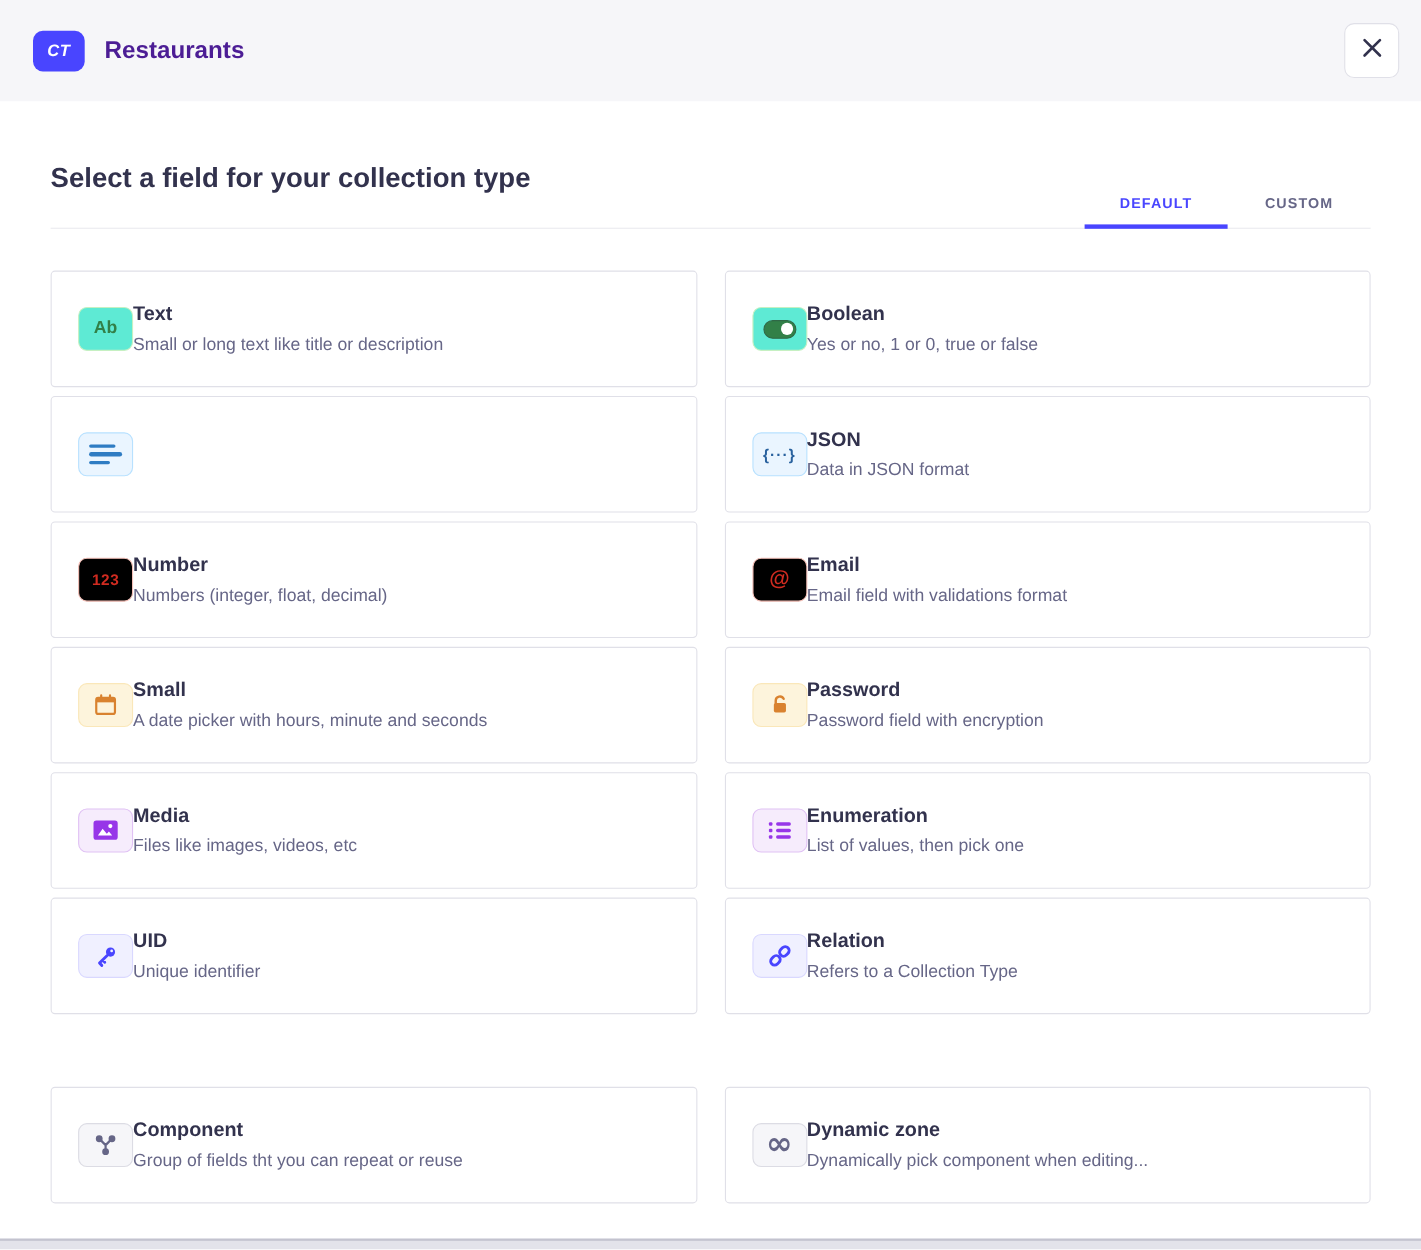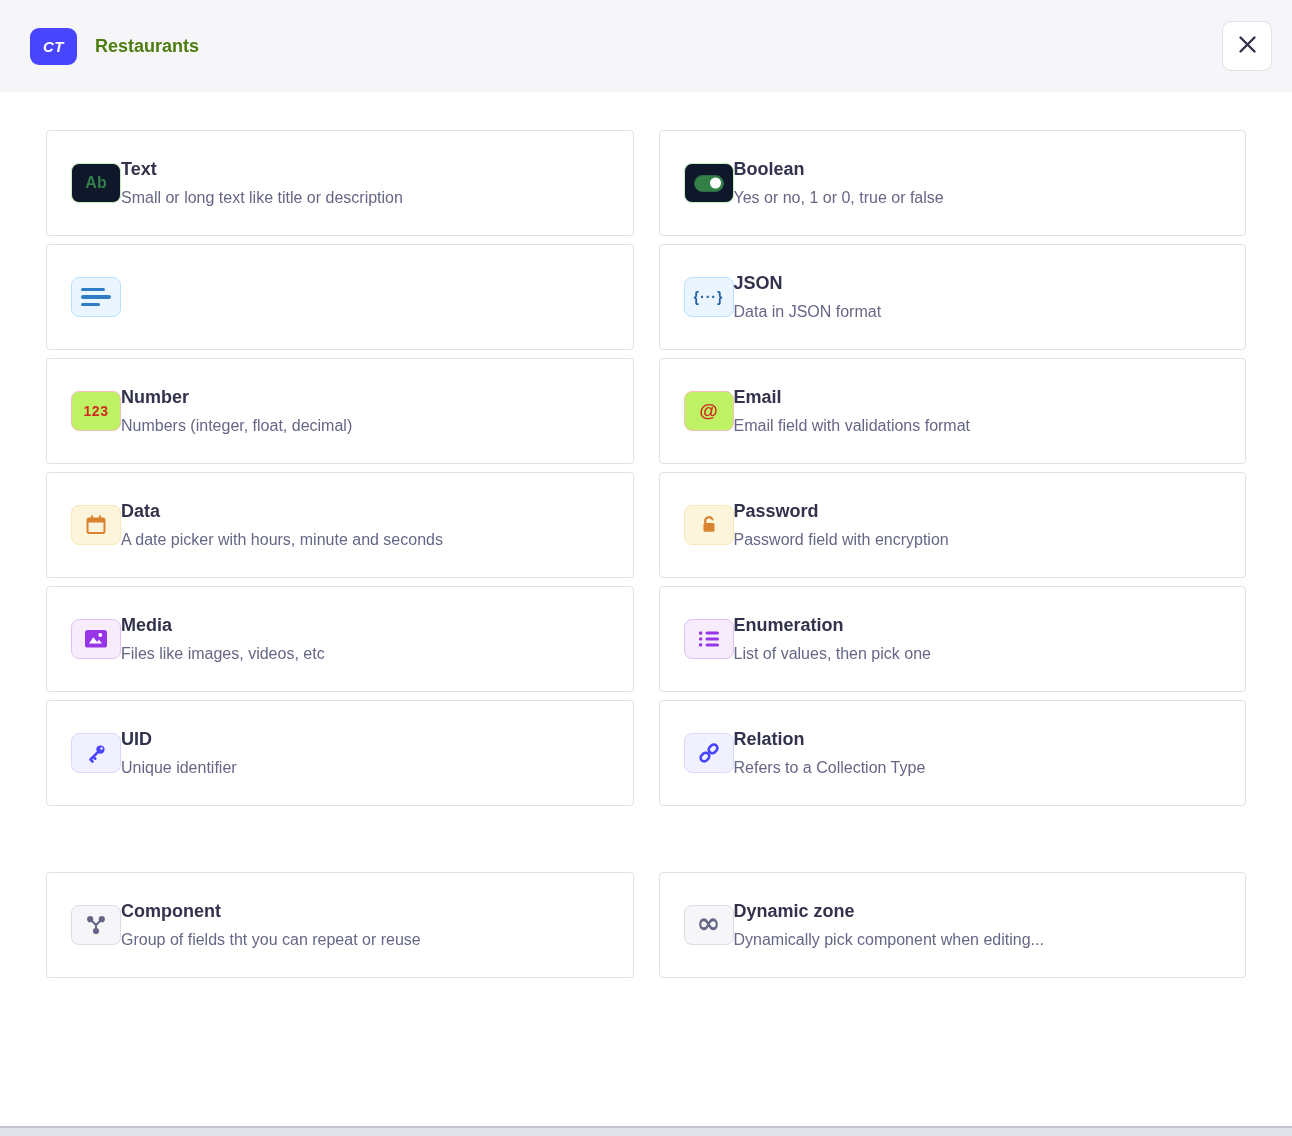--- a/index.html
+++ b/index.html
@@ -16,21 +16,21 @@
     height:92px; background:#f6f6f9;
     display:flex; align-items:center;
     padding:0 20px 0 30px;
     text-align:right;
   }
   .ct-badge {
     background:#4945ff; color:#fff;
     font-style:italic; font-weight:800; font-size:15px;
     border-radius:9px; padding:10px 13px; letter-spacing:.5px;
   }
-  .header-title { margin-left:18px; font-size:18px; font-weight:700; color:#4d7c0f; }
+  .header-title { margin-left:18px; font-size:22px; font-weight:700; color:#4c1d95; }
   .close-btn {
     margin-left:auto; width:50px; height:50px;
     background:#fff; border:1px solid #e0e0e8; border-radius:9px;
     display:flex; align-items:center; justify-content:center; cursor:pointer;
   }
   
   .content { padding:0 46px; }
   .title-row {
     display:flex; justify-content:space-between; align-items:flex-end;
     margin-top:56px; border-bottom:1px solid #eaeaef;
@@ -52,23 +52,23 @@
   .card {
     height:106px; background:#fff;
     border:1px solid #e0e0e8; border-radius:4px;
     display:flex; align-items:center; padding:0 24px; cursor:pointer;
   }
   .iconbox {
     width:50px; height:40px; border-radius:8px; flex:none;
     display:flex; align-items:center; justify-content:center;
     border:1px solid transparent;
   }
-  .ic-success   { background:#0f172a; border-color:#c6f0c2; }
+  .ic-success   { background:#5eead4; border-color:#c6f0c2; }
   .ic-secondary { background:#eaf5ff; border-color:#b8e1ff; }
-  .ic-danger    { background:#bef264; border-color:#f5c0b8; }
+  .ic-danger    { background:#000000; border-color:#f5c0b8; }
   .ic-warning   { background:#fdf4dc; border-color:#fae7b9; }
   .ic-alt       { background:#f6ecfc; border-color:#e0c1f4; }
   .ic-primary   { background:#f0f0ff; border-color:#d9d8ff; }
   .ic-neutral   { background:#f6f6f9; border-color:#dcdce4; }
   .card-text { }
   .card-title { font-size:18px; font-weight:700; color:#32324d; margin-bottom:9px; }
   .card-desc  { font-size:16px; color:#666687; }
   
   .glyph-ab  { color:#328048; font-weight:700; font-size:16px; }
   .glyph-123 { color:#d02b20; font-weight:700; font-size:14px; letter-spacing:.5px; }
@@ -107,20 +107,27 @@
     <span>
       <svg width="19" height="19" viewBox="0 0 19 19">
           <path d="M2.5 2.5l14 14M16.5 2.5l-14 14" stroke="#32324d" stroke-width="2.4" stroke-linecap="round"></path>
         </svg>
     </span>
   </div>
 </div>
 
 <div class="content">
 
+  <div class="title-row">
+    <h1 class="page-title">Select a field for your collection type</h1>
+    <div class="tabs">
+      <div class="tab active">DEFAULT</div>
+      <div class="tab">CUSTOM</div>
+    </div>
+  </div>
 
   <div class="grid">
 
     <div class="card">
       <div class="iconbox ic-success">
         <span class="glyph-ab">Ab</span>
       </div>
       <div class="card-text">
         <div class="card-title">Text</div>
         <div class="card-desc">Small or long text like title or description</div>
@@ -179,21 +186,21 @@
 
     <div class="card">
       <div class="iconbox ic-warning">
         <svg width="24" height="24" viewBox="0 0 24 24" fill="none">
           <rect x="3.5" y="5.5" width="17" height="14.5" rx="1.8" stroke="#d9822f" stroke-width="2"></rect>
           <rect x="3.5" y="5.5" width="17" height="4" fill="#d9822f"></rect>
           <path d="M8 3.2v3.4M16 3.2v3.4" stroke="#d9822f" stroke-width="2" stroke-linecap="round"></path>
         </svg>
       </div>
       <div class="card-text">
-        <div class="card-title">Data</div>
+        <div class="card-title">Small</div>
         <div class="card-desc">A date picker with hours, minute and seconds</div>
       </div>
     </div>
 
     <div class="card">
       <div class="iconbox ic-warning">
         <svg width="24" height="24" viewBox="0 0 24 24" fill="none">
           <path d="M8.2 10V8a3.8 3.8 0 0 1 7.2-1.7" stroke="#d9822f" stroke-width="2.2" stroke-linecap="round"></path>
           <rect x="6.5" y="10" width="11" height="8.8" rx="1.6" fill="#d9822f"></rect>
         </svg>

